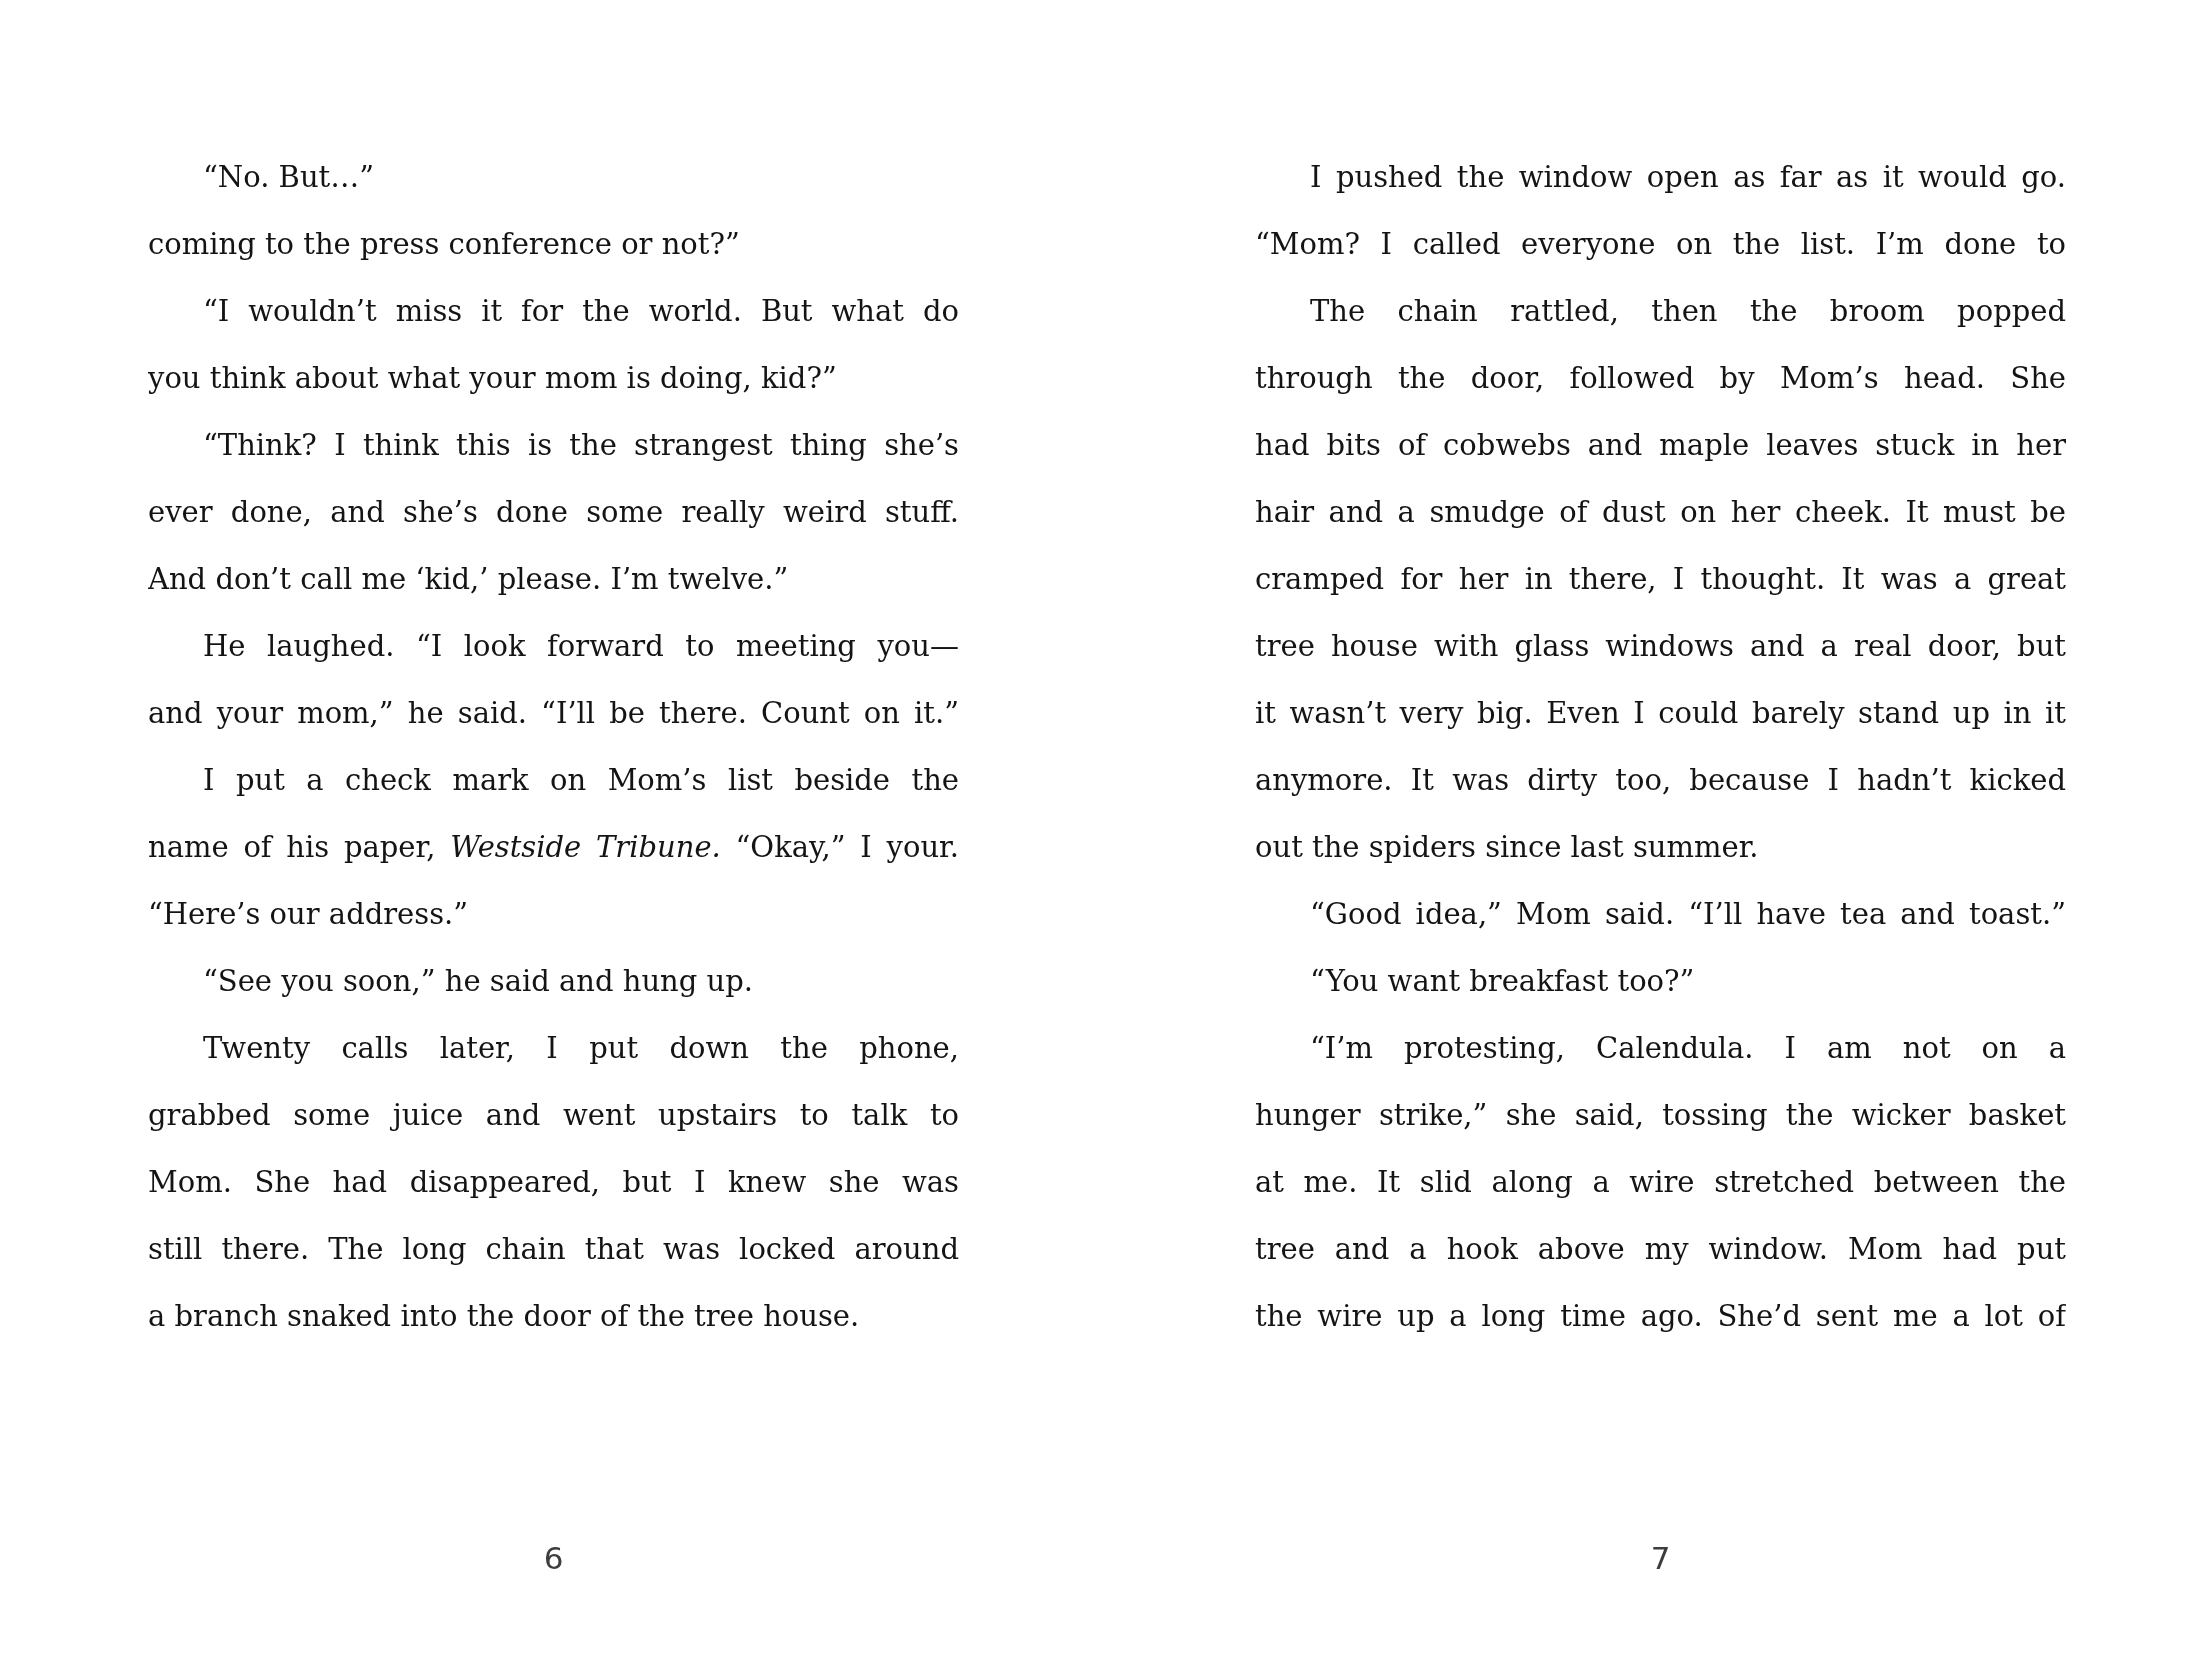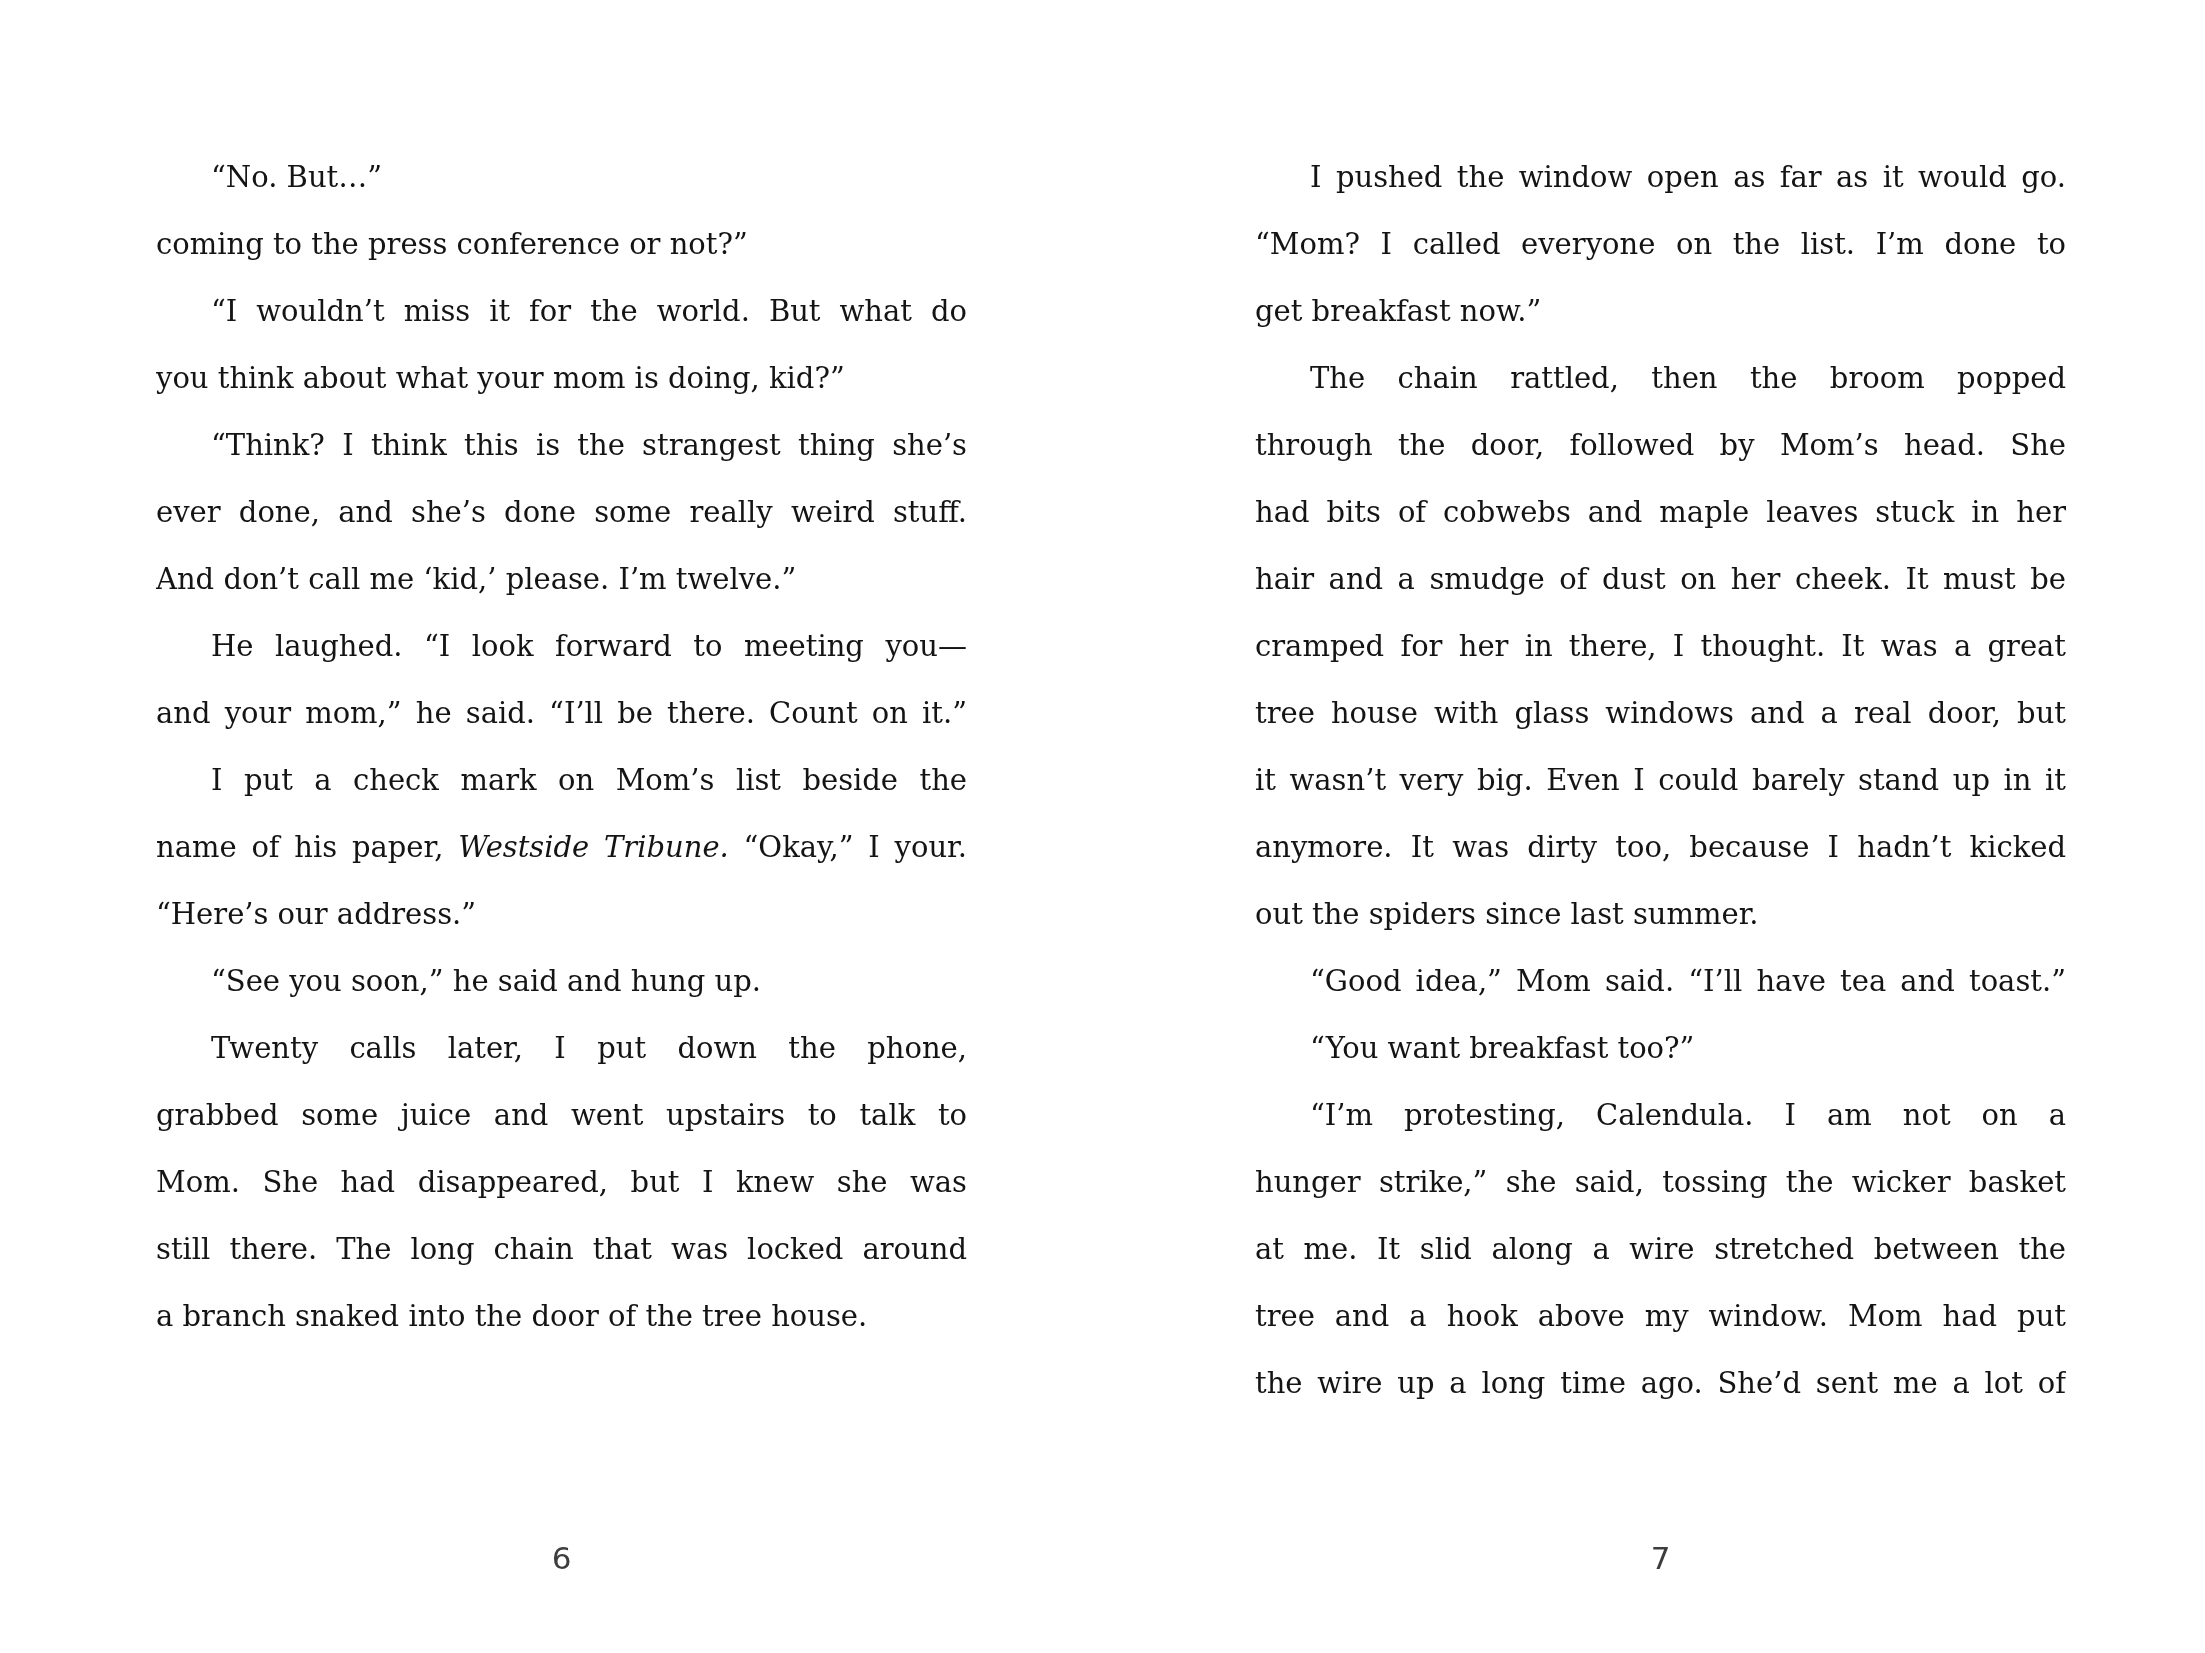--- a/index.html
+++ b/index.html
@@ -4,21 +4,21 @@
 <style>
   html, body { margin: 0; padding: 0; }
   body {
     width: 2205px; height: 1654px;
     background: #ffffff;
     font-family: "DejaVu Serif", serif;
     color: #141414;
   }
   .spread { position: relative; width: 2205px; height: 1654px; overflow: hidden; background: #ffffff; }
   .page { position: absolute; top: 0; width: 1103px; height: 1654px; }
-  .page.left  { left: 16px; }
+  .page.left  { left: 8px; }
   .page.right { left: 1103px; }
 
   .text-block {
     position: absolute;
     top: 144px;
     width: 811px;
     font-size: 29px;
     line-height: 67px;
     font-weight: 400;
   }
@@ -70,21 +70,20 @@
         <div class="line stretch">still there. The long chain that was locked around</div>
         <div class="line">a branch snaked into the door of the tree house.</div>
       </div>
     <div class="folio">6</div>
   </section>
 
   <section class="page right">
     <div class="text-block">
         <div class="line indent stretch">I pushed the window open as far as it would go.</div>
         <div class="line stretch">“Mom? I called everyone on the list. I’m done to</div>
-        <div class="line">get breakfast now.”</div>
         <div class="line indent stretch">The chain rattled, then the broom popped</div>
         <div class="line stretch">through the door, followed by Mom’s head. She</div>
         <div class="line stretch">had bits of cobwebs and maple leaves stuck in her</div>
         <div class="line stretch">hair and a smudge of dust on her cheek. It must be</div>
         <div class="line stretch">cramped for her in there, I thought. It was a great</div>
         <div class="line stretch">tree house with glass windows and a real door, but</div>
         <div class="line stretch">it wasn’t very big. Even I could barely stand up in it</div>
         <div class="line stretch">anymore. It was dirty too, because I hadn’t kicked</div>
         <div class="line">out the spiders since last summer.</div>
         <div class="line indent stretch">“Good idea,” Mom said. “I’ll have tea and toast.”</div>

